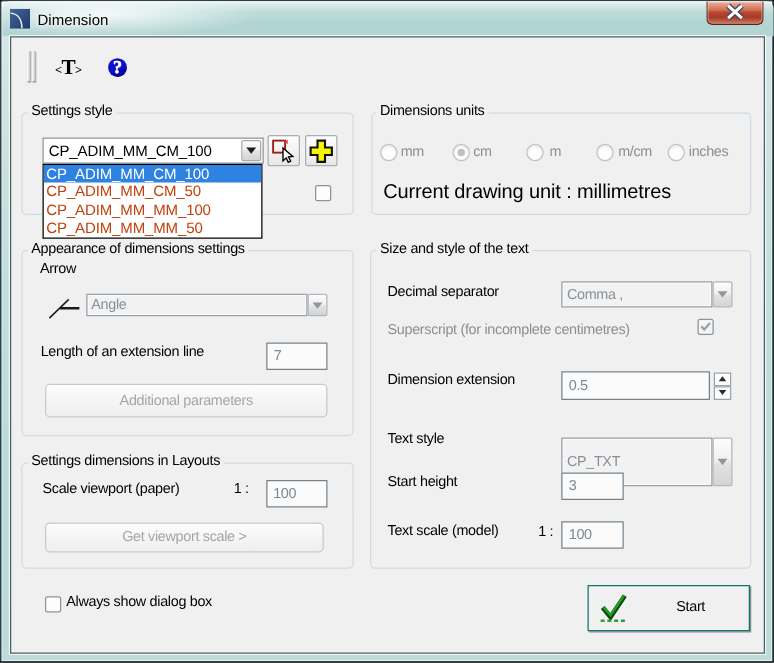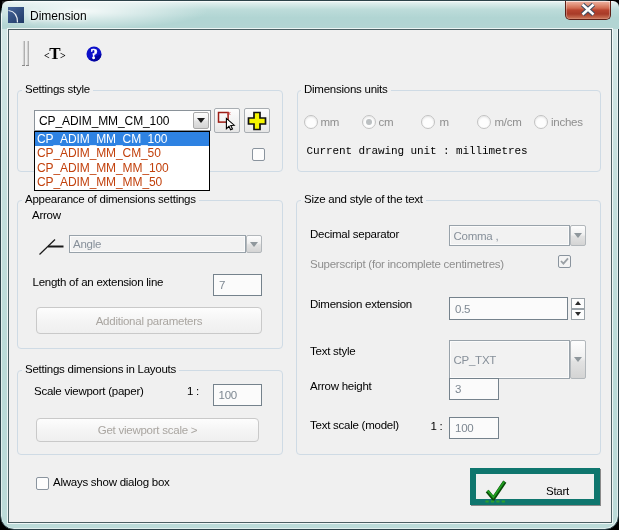--- a/index.html
+++ b/index.html
@@ -1,20 +1,20 @@
 <!DOCTYPE html>
 <html><head>
 <meta charset="utf-8">
 <style>
 * { margin:0; padding:0; box-sizing:border-box; }
 html,body { width:619px; height:530px; background:#000000; }
 body { font-family:"Liberation Sans", sans-serif; font-size:11.5px; letter-spacing:-0.25px; color:#000; position:relative; overflow:hidden; }
 #win {
   position:absolute; left:0; top:0; width:619px; height:530px;
-  border:1px solid #2c4249; border-radius:14px;
+  border:1px solid #2c4249; border-radius:2px;
   background:linear-gradient(#ffffff 0%, #d3e7e6 5%, #c6e0de 30%, #badbd8 70%, #bcdbd9 100%);
   box-shadow: inset 1px 1px 0 rgba(255,255,255,.55), inset -1px -1px 0 rgba(255,255,255,.55);
 }
 #titlebar { position:absolute; left:1px; top:0px; width:617px; height:28px; border-radius:6px 6px 0 0;
   background:linear-gradient(to bottom, #ffffff 0%, #dfeeed 6%, #bddcda 30%, #b1d5d3 60%, #b3d5d3 100%);
 }
 #titlebar::after { content:""; position:absolute; left:0; top:0; width:300px; height:28px;
   background:radial-gradient(ellipse 180px 26px at 80px 10px, rgba(255,255,255,.85), rgba(255,255,255,0) 70%);
 }
 #ticon { position:absolute; left:7px; top:6px; width:16px; height:16px; z-index:3;}
@@ -72,21 +72,21 @@
 .cb { position:absolute; width:13px; height:13px; background:#fdfdfd; border:1px solid #8a949e; border-radius:2px; }
 
 #ddlist { position:absolute; left:25px; top:101px; width:176px; height:60px; background:#fff; border:1px solid #000; z-index:50; }
 .dditem { height:14.45px; line-height:14.45px; padding-left:2px; font-size:12px; letter-spacing:-0.1px; color:#c2410c; white-space:nowrap; }
 .dditem.sel { background:#2e82e2; color:#fff; }
 
 .spinbtn { position:absolute; width:14px; height:10.5px; background:#fdfdfd; border:1px solid #9aa2a8; display:flex; align-items:center; justify-content:center; }
 .tri-u { width:0; height:0; border-left:3.5px solid transparent; border-right:3.5px solid transparent; border-bottom:4.5px solid #2b2b2b; }
 .tri-d { width:0; height:0; border-left:3.5px solid transparent; border-right:3.5px solid transparent; border-top:4.5px solid #2b2b2b; }
 
-#startbtn { position:absolute; left:461px; top:438px; width:130px; height:37px; background:#f0f0f0; border:6px solid #0f766e; box-shadow:1px 1px 0 #8a8a8a; }
+#startbtn { position:absolute; left:461px; top:438px; width:130px; height:37px; background:#f0f0f0; border:1px solid #0f766e; box-shadow:1px 1px 0 #8a8a8a; }
 </style>
 </head>
 <body>
 <div id="win">
   <div id="titlebar"></div>
   <svg id="ticon" viewBox="0 0 16 16">
     <defs>
         <linearGradient id="g1" x1="0" y1="0" x2="1" y2="1">
       <stop offset="0" stop-color="#46659a"></stop>
           <stop offset="1" stop-color="#1f3a66"></stop>
@@ -147,21 +147,21 @@
     <div class="radio" style="left:295px; top:85px;"></div>
     <div class="graylabel" style="left:311.5px; top:85.5px;">mm</div>
     <div class="radio sel" style="left:352.5px; top:85px;"></div>
     <div class="graylabel" style="left:369.5px; top:85.5px;">cm</div>
     <div class="radio" style="left:411.5px; top:85px;"></div>
     <div class="graylabel" style="left:430.5px; top:85.5px;">m</div>
     <div class="radio" style="left:468px; top:85px;"></div>
     <div class="graylabel" style="left:485.5px; top:85.5px;">m/cm</div>
     <div class="radio" style="left:525px; top:85px;"></div>
     <div class="graylabel" style="left:542px; top:85.5px;">inches</div>
-    <div class="glabel" style="left:297.5px; top:114.5px; font-size:11px; letter-spacing:-0.1px;font-family:Liberation Mono, monospace;">Current drawing unit : millimetres</div>
+    <div class="glabel" style="left:297.5px; top:114.5px; font-size:16px; letter-spacing:-0.1px;">Current drawing unit : millimetres</div>
 
     <div class="grp" style="left:8px; top:170px; width:266px; height:149px;"></div>
     <div class="grplabel" style="left:13px; top:163px;">Appearance of dimensions settings</div>
     <div class="glabel" style="left:23px; top:178.5px;">Arrow</div>
     <svg class="abs" style="left:28px; top:204px;" width="40" height="28" viewBox="0 0 40 28">
       <path d="M2.5 20.5 L18 5.5" stroke="#1a1a1a" stroke-width="1.2" fill="none"></path>
       <path d="M11 12.5 H26.5" stroke="#1a1a1a" stroke-width="2" fill="none"></path>
     </svg>
     <div class="dcombo" style="left:59.5px; top:205px; width:177.5px; height:18px;">
       <div class="ctext">Angle</div>
@@ -207,28 +207,28 @@
         <span>0.5</span>
       </div>
     <div class="spinbtn" style="left:561.5px; top:268px;">
         <div class="tri-u"></div>
       </div>
     <div class="spinbtn" style="left:561.5px; top:279px;">
         <div class="tri-d"></div>
       </div>
 
     <div class="glabel" style="left:301px; top:314.5px;">Text style</div>
-    <div class="dcombo" style="left:440px; top:310px; width:121px; height:39px;">
+    <div class="dcombo" style="left:440px; top:320px; width:121px; height:39px;">
       <div class="ctext">CP_TXT</div>
       <div class="cbtn">
           <div class="tri-dn gray"></div>
         </div>
     </div>
 
-    <div class="glabel" style="left:301px; top:349.5px;">Arrow height</div>
+    <div class="glabel" style="left:301px; top:349.5px;">Start height</div>
     <div class="dinput" style="left:440px; top:348px; width:50px; height:22px;">
         <span>3</span>
       </div>
 
     <div class="glabel" style="left:301px; top:388.5px;">Text scale (model)</div>
     <div class="glabel" style="left:421.5px; top:389.5px;">1 :</div>
     <div class="dinput" style="left:440px; top:387px; width:50px; height:22px;">
         <span>100</span>
       </div>
 

